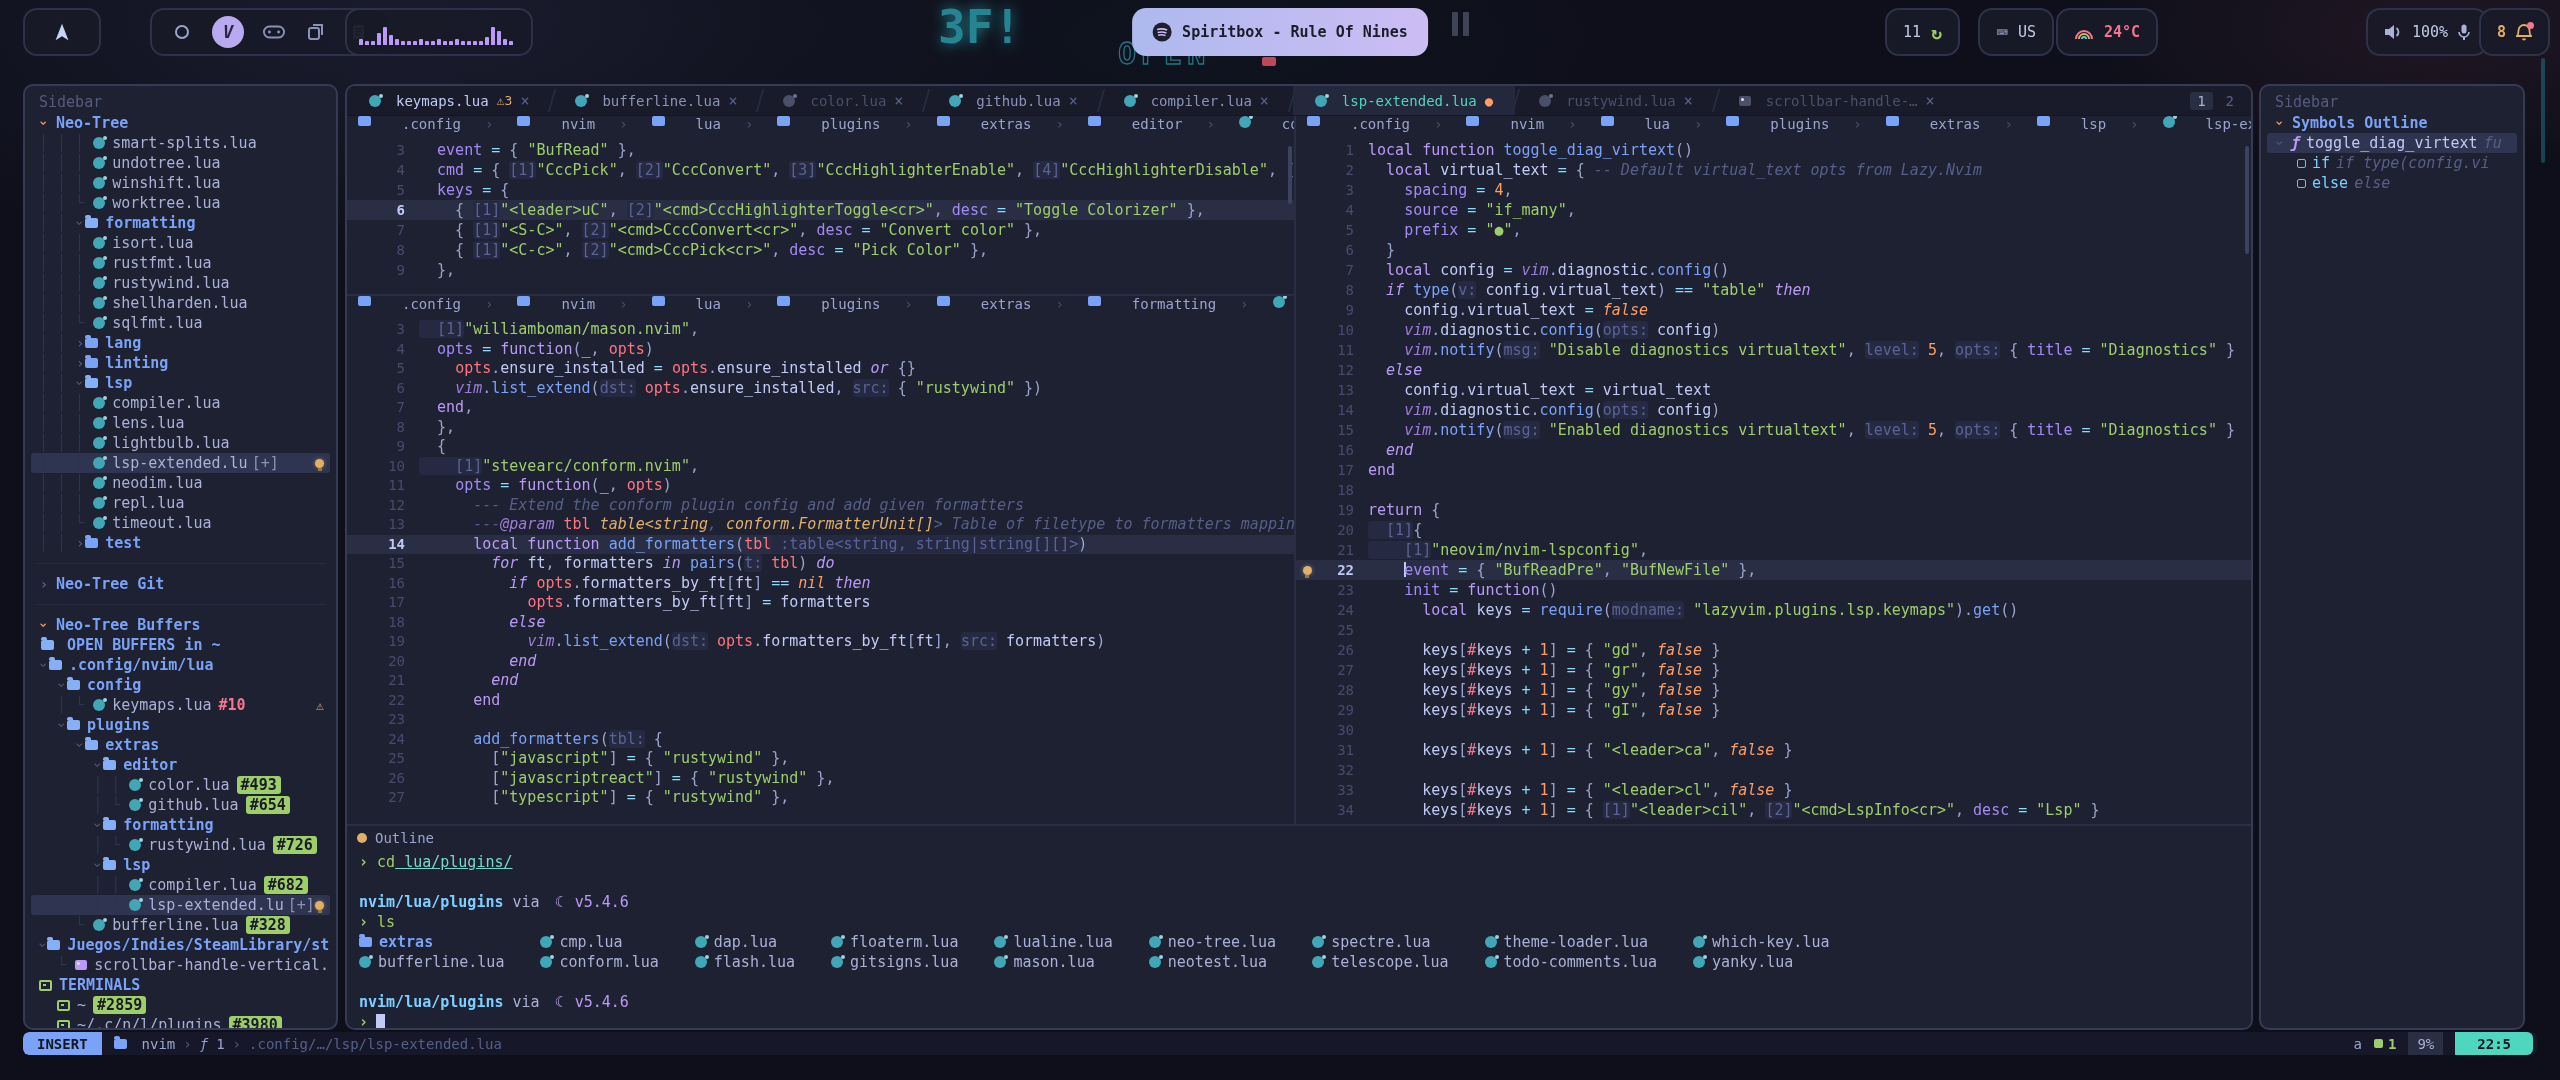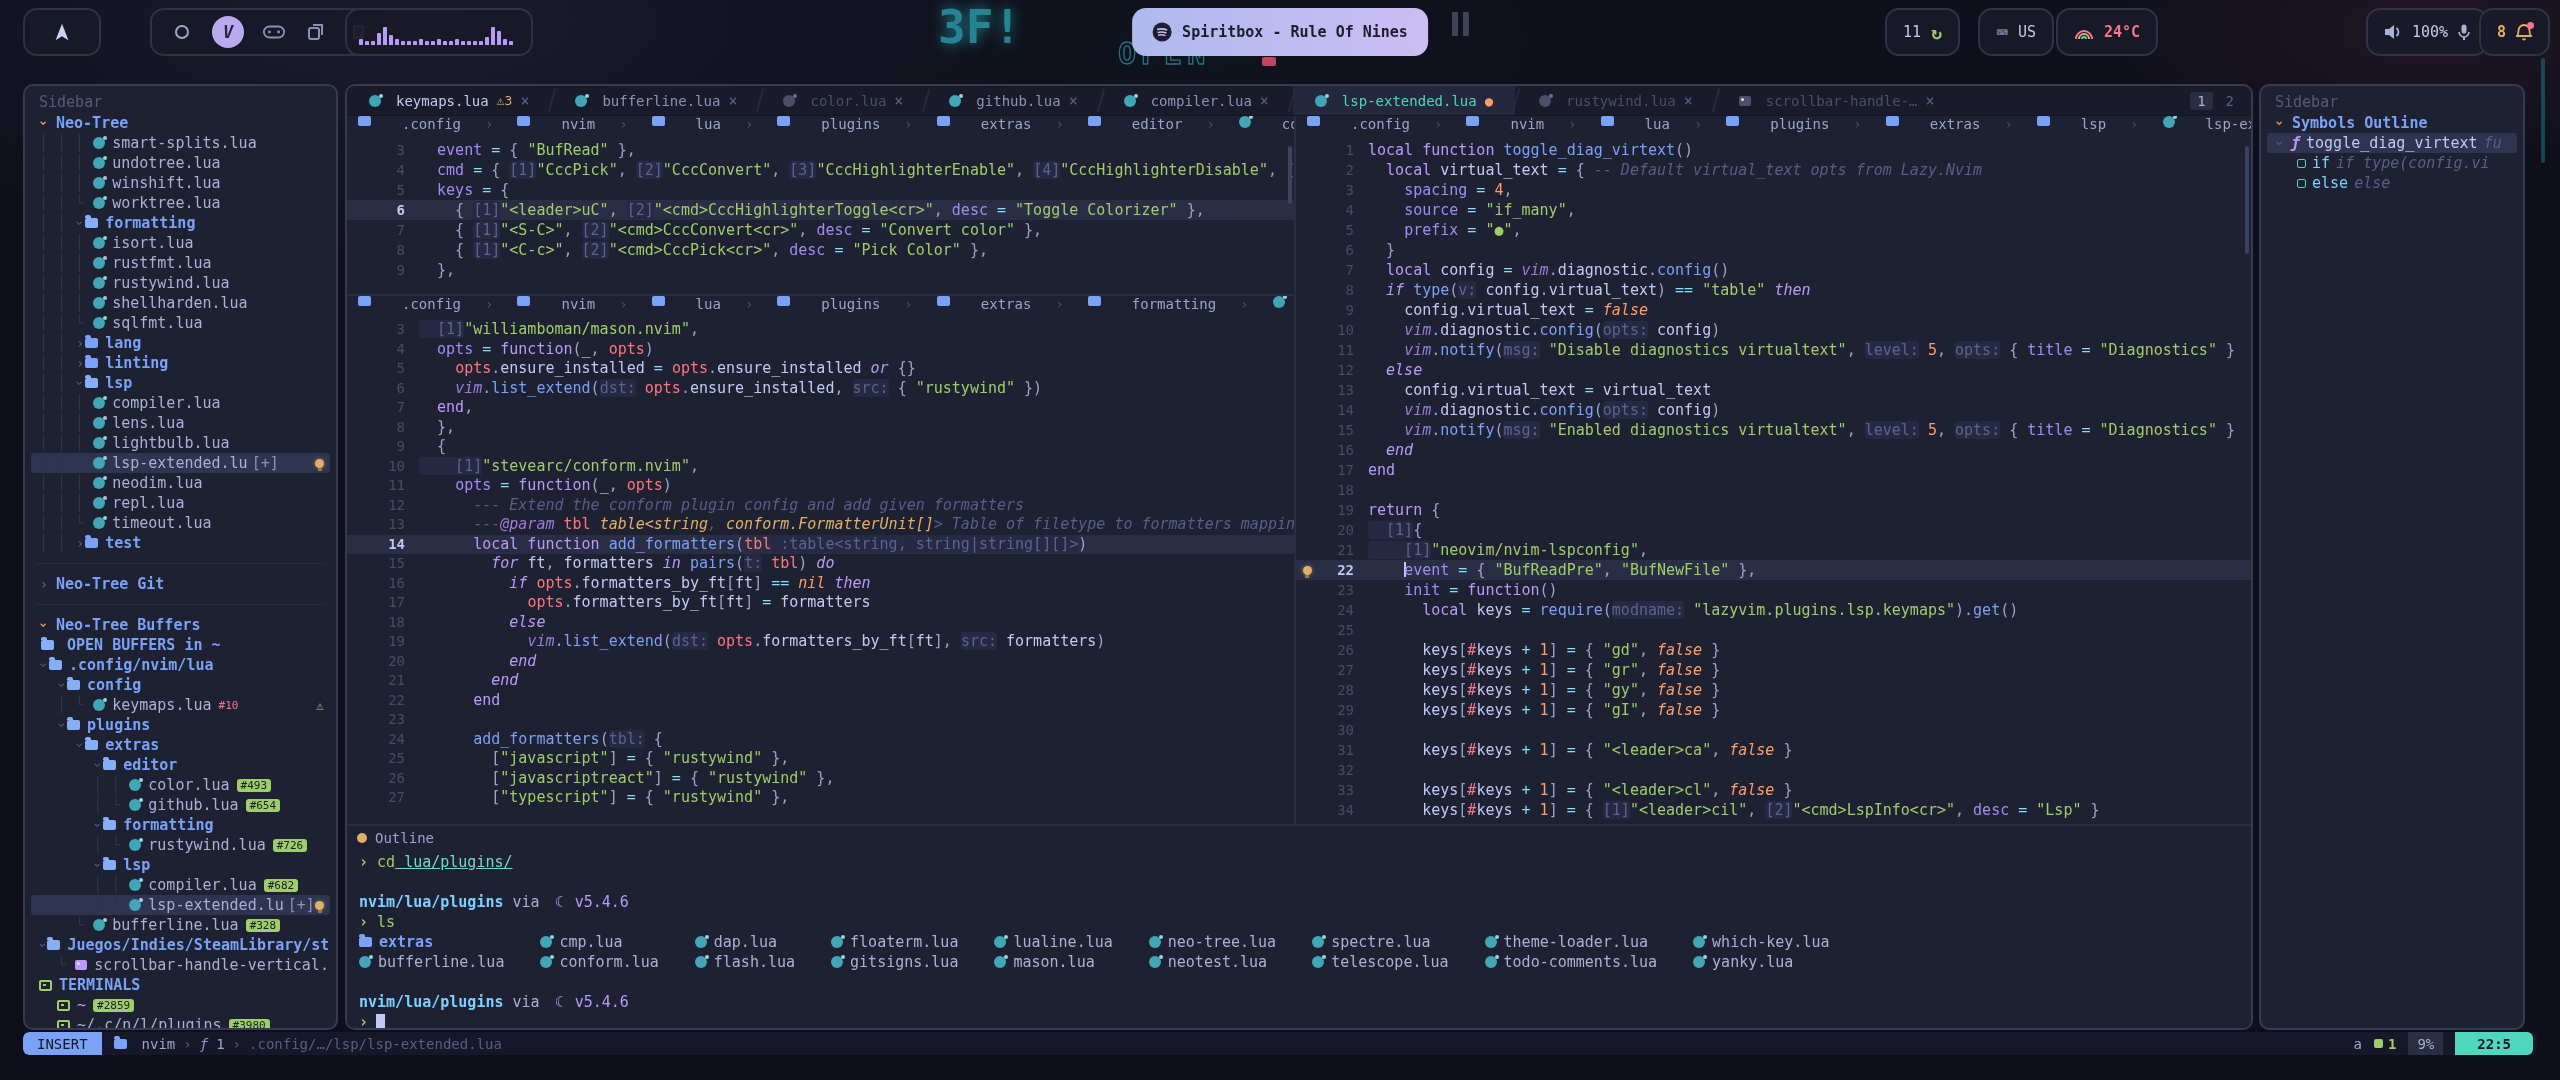--- a/index.html
+++ b/index.html
@@ -64,21 +64,21 @@
   .trow{display:flex;align-items:center;height:20px;padding:0 6px 0 8px;font-size:15px;white-space:nowrap;overflow:hidden}
   .trow.sel{background:#2f3450;border-radius:3px}
   .guide{color:#2d3350;white-space:pre}
   .chev{display:inline-block;color:#565f89;font-size:14px;width:10px;text-align:center}
   .chev.open{transform:rotate(90deg)}
   .tlabel{margin-left:0}
   .ldir{color:#7aa2f7;font-weight:bold}
   .lfile{color:#a9b1d6}
   .lspec{color:#7aa2f7;font-weight:bold}
   .tsuffix{color:#8b92b8;margin-left:4px}
-  .tbadge{margin-left:7px;padding:0 4px;border-radius:3px;font-size:11px;font-weight:normal}
+  .tbadge{margin-left:7px;padding:0 4px;border-radius:3px;font-size:15px;font-weight:bold}
   .bgreen{background:#9ece6a;color:#1a1b26}
   .bred{color:#f7768e;background:none;padding:0}
   .ttrail{margin-left:auto}
   .warn{color:#e0af68;font-size:13px}
   .bulbic{width:9px;height:9px;border-radius:50%;background:#e0af68;position:relative;box-shadow:0 0 4px #e0af6888}
   .bulbic::after{content:"";position:absolute;left:2.5px;bottom:-3px;width:4px;height:3px;background:#8d7a43}
 
   
   .ic{display:inline-block;vertical-align:middle;margin-right:7px;flex:none}
   .ic-dir,.ic-dir-open{width:13px;height:10px;background:#7aa2f7;border-radius:2px;position:relative}
@@ -166,21 +166,21 @@
   .olrow.sel{background:#2f3450;border-radius:3px}
   .ol-fn{color:#bb9af7;font-weight:bold;font-style:italic}
   .ol-sq{width:9px;height:9px;border:1.5px solid #4fd6be;border-radius:2px;flex:none}
   .ol-label{color:#c0caf5}
   .ol-kw{color:#7dcfff}
   .ol-detail{color:#565f89;font-style:italic}
 
   
   .statusline{position:absolute;left:23px;top:1032px;width:2514px;height:23px;background:#16182a;
     border-radius:6px;display:flex;align-items:center;font-size:14px;z-index:3;overflow:hidden}
-  .sl-mode{background:#7aa2f7;color:#16161e;font-weight:normal;height:100%;display:flex;align-items:center;
+  .sl-mode{background:#7aa2f7;color:#16161e;font-weight:bold;height:100%;display:flex;align-items:center;
     padding:0 14px;border-radius:6px 0 0 6px}
   .sl-seg{display:flex;align-items:center;gap:8px;padding:0 12px;color:#9aa5ce}
   .sl-sep{color:#4a5069;font-weight:bold}
   .sl-fnic{color:#8f9bd6;font-style:italic}
   .sl-path{color:#565f89}
   .sl-right{margin-left:auto;display:flex;align-items:center;gap:12px;padding-right:4px;height:100%}
   .sl-reg{color:#9aa5ce}
   .sl-mark{color:#9ece6a;display:flex;align-items:center;gap:5px;font-weight:bold}
   .sl-marksq{width:9px;height:9px;background:#9ece6a;border-radius:2px}
   .sl-scroll{background:#292e42;color:#a9b1d6;padding:0 9px;height:100%;display:flex;align-items:center}

